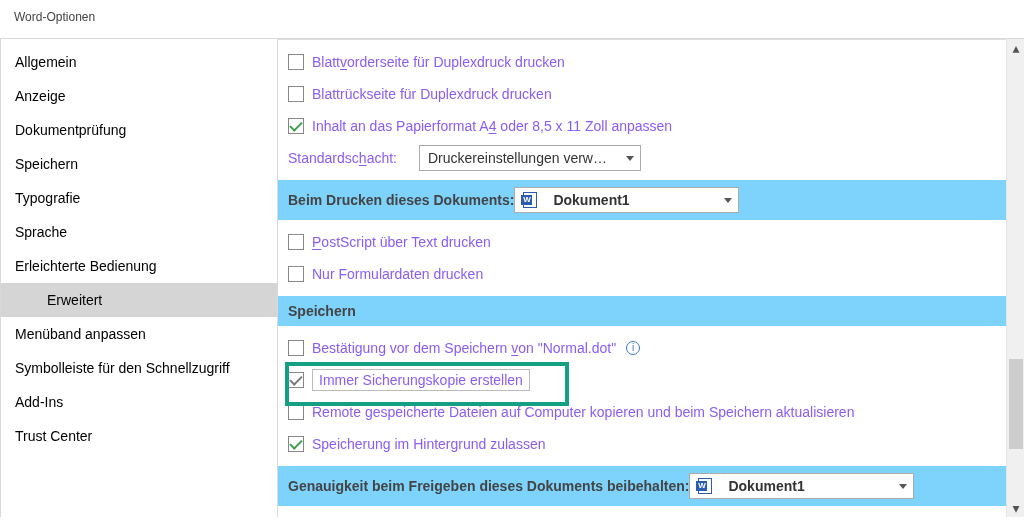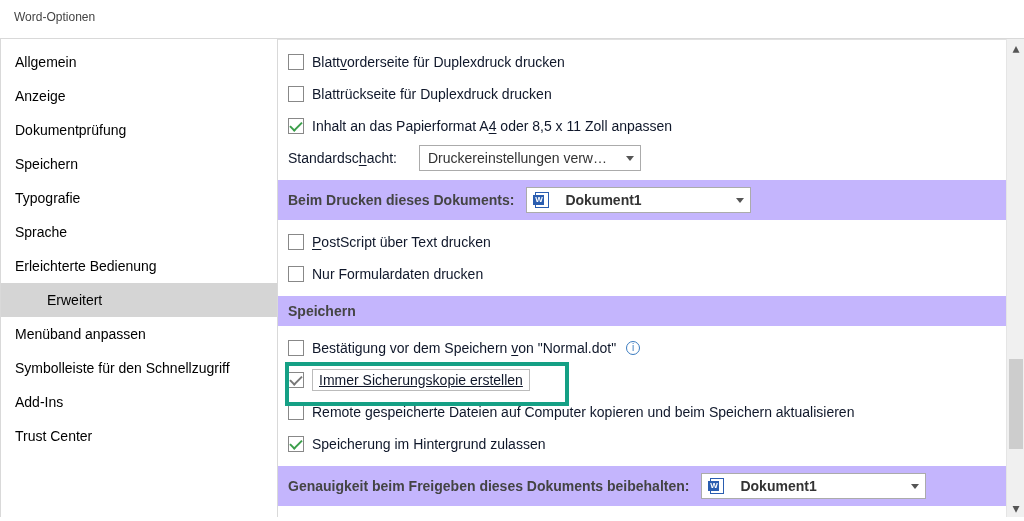--- a/index.html
+++ b/index.html
@@ -40,27 +40,26 @@
   }
   .content {
     flex: 1;
     padding: 0;
     position: relative;
     height: 478px;
     overflow: hidden;
   }
   .content-inner { width: 100%; }
   .section-band {
-    background: #c4b5fd;
+    background: #7dd3fc;
     padding: 7px 10px 7px 10px;
     font-weight: 600;
     color: #444;
     display: flex;
     align-items: center;
-    gap: 12px;
   }
   .plain-area {
     padding: 6px 0 6px 10px;
   }
   .row {
     display: flex;
     align-items: center;
     height: 32px;
     gap: 8px;
   }
@@ -76,21 +75,21 @@
   .checkbox.checked::after {
     content: "";
     width: 10px; height: 5px;
     border-left: 2px solid #3b9e4a;
     border-bottom: 2px solid #3b9e4a;
     transform: rotate(-45deg) translate(1px,-1px);
   }
   .checkbox.checked.gray::after {
     border-color: #777;
   }
-  .label { color: #0f172a; }
+  .label { color: #8b5cf6; }
   .u { text-decoration: underline; text-underline-offset: 2px; }
   .dropdown {
     border: 1px solid #ababab;
     height: 26px;
     display: inline-flex;
     align-items: center;
     padding: 0 6px 0 8px;
     background: #fff;
     gap: 10px;
     color: #333;
@@ -252,21 +251,21 @@
       <div class="plain-area">
         <div class="row">
           <span class="checkbox"></span>
           <span class="label">
             <span>Bestätigung vor dem Speichern </span><span class="u">v</span><span>on "Normal.dot"</span>
           </span>
           <span class="info-icon">i</span>
         </div>
         <div class="row">
           <span class="checkbox checked gray"></span>
-          <span class="label" style="border:1px solid #bbb; padding:2px 6px;text-decoration:underline;">Immer Sicherungskopie erstellen</span>
+          <span class="label" style="border:1px solid #bbb; padding:2px 6px;">Immer Sicherungskopie erstellen</span>
         </div>
         <div class="row">
           <span class="checkbox"></span>
           <span class="label">Remote gespeicherte Dateien auf Computer kopieren und beim Speichern aktualisieren</span>
         </div>
         <div class="row">
           <span class="checkbox checked"></span>
           <span class="label">Speicherung im Hintergrund zulassen</span>
         </div>
       </div>

